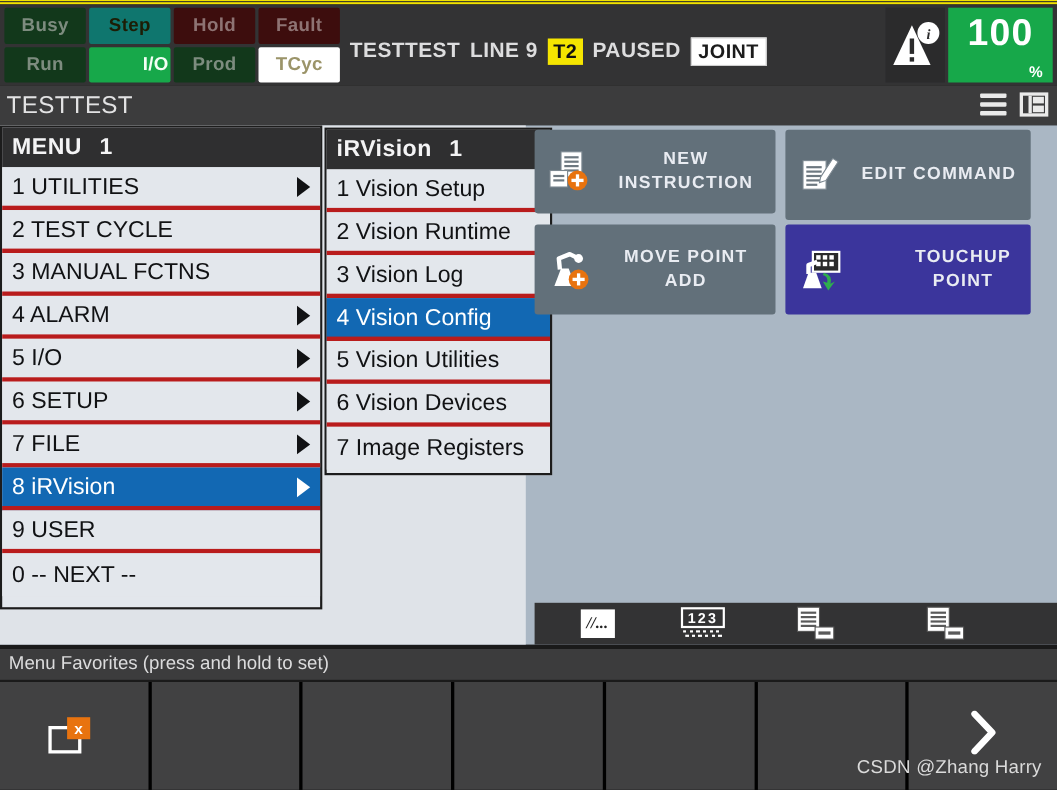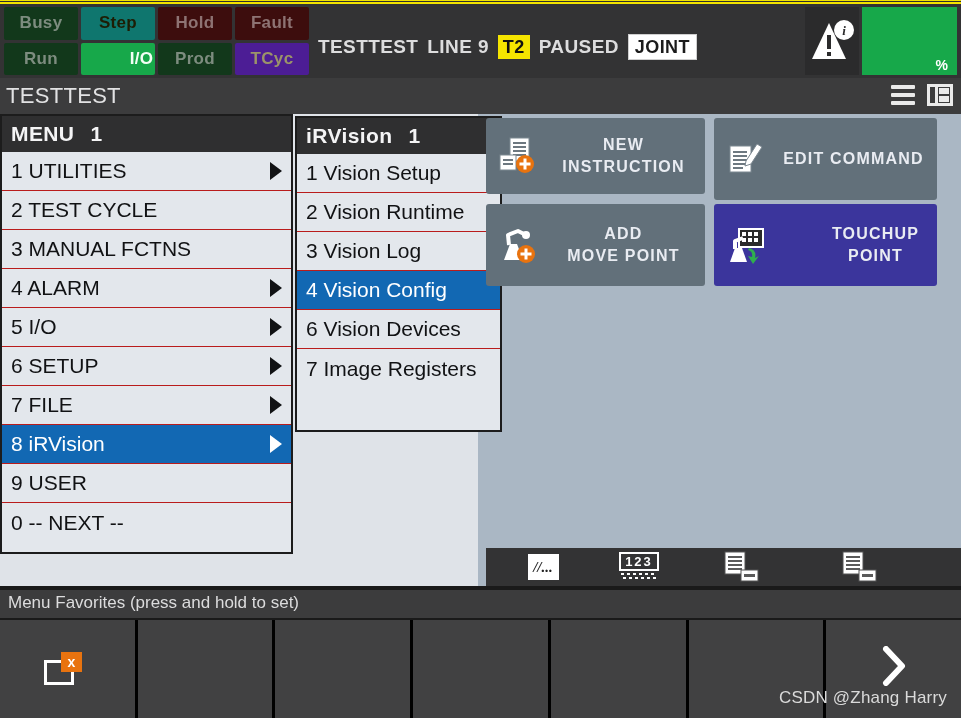--- a/index.html
+++ b/index.html
@@ -24,21 +24,21 @@
   .led{display:flex;align-items:center;justify-content:center;
        font-size:17px;font-weight:bold;letter-spacing:.3px;
        border-radius:2px;}
   .led.busy {background:#12381b;color:#7d8c7f;}
   .led.step {background:#0f766e;color:#1d1d05;}
   .led.hold {background:#3d0d0d;color:#8e7373;}
   .led.fault{background:#3d0d0d;color:#8e7373;}
   .led.run  {background:#12381b;color:#7d8c7f;}
   .led.io   {background:#17a84a;color:#f2fff5;padding-left:47px;}
   .led.prod {background:#12381b;color:#7d8c7f;}
-  .led.tcyc {background:#4c1d95;color:#9b9469;}
+  .led.tcyc {background:#ffffff;color:#9b9469;}
 
   .status-line{position:absolute;left:318px;top:30px;height:26px;
                display:flex;align-items:center;gap:9px;
                font-size:19px;font-weight:bold;color:#ddddde;letter-spacing:.4px;}
   .status-line .chip-yellow{background:#f5e500;color:#111;padding:1px 5px;
                font-size:18px;font-weight:bold;line-height:22px;}
   .status-line .chip-white{background:#fff;color:#1b1b1b;padding:1px 6px;
                font-size:18px;font-weight:bold;line-height:22px;
                border:1px solid #cfcfcf;}
 
@@ -65,21 +65,21 @@
   .body{position:absolute;left:0;top:114px;width:961px;height:472px;background:#aab7c4;}
   .menu-backdrop{position:absolute;left:0;top:0;width:478px;height:472px;background:#dfe3e8;}
 
   
   .panel{position:absolute;background:#e3e7ec;border:2px solid #1c1c1c;box-sizing:border-box;}
   .panel .phead{height:36px;background:#2f2f30;color:#f4f4f5;
                 display:flex;align-items:center;padding-left:9px;
                 font-size:21px;font-weight:bold;letter-spacing:.4px;}
   .panel .phead .pnum{margin-left:16px;font-weight:bold;}
   .mitem{height:39px;display:flex;align-items:center;
-         border-bottom:1px solid #b91c1c;background:#e3e7ec;
+         border-bottom:4px solid #b91c1c;background:#e3e7ec;
          color:#111214;font-size:21px;padding-left:9px;position:relative;
          box-sizing:border-box;}
   .mitem:last-child{border-bottom:none;}
   .mitem.sel{background:#1268b3;color:#ffffff;}
   .mitem .arrow{position:absolute;right:9px;top:50%;transform:translateY(-50%);
                 width:0;height:0;border-top:9px solid transparent;
                 border-bottom:9px solid transparent;border-left:12px solid #111214;}
   .mitem.sel .arrow{border-left-color:#ffffff;}
 
   #menu-panel  {left:0px;  top:0px;  width:293px;height:440px;}
@@ -174,20 +174,21 @@
         <path d="M20 4 L37 40 L3 40 Z" fill="#ffffff"></path>
         <rect x="18" y="16" width="4" height="14" fill="#2b2b2c"></rect>
         <rect x="18" y="33" width="4" height="4" fill="#2b2b2c"></rect>
         <circle cx="35" cy="11" r="10" fill="#ffffff"></circle>
         <circle cx="35" cy="11" r="8.5" fill="#ffffff" stroke="#2b2b2c" stroke-width="0"></circle>
         <text x="35" y="16" font-size="13" font-weight="bold" font-style="italic" text-anchor="middle" fill="#2b2b2c" font-family="Liberation Serif, serif">i</text>
       </svg>
     </div>
 
     <div class="ovr-box">
+      <div class="num">100</div>
       <div class="pct">%</div>
     </div>
   </div>
 
   <div class="titlebar">
     <div class="title">TESTTEST</div>
     <div class="tb-icons">
       <div class="ic-hamburger">
         <span></span>
           <span></span>
@@ -258,20 +259,23 @@
           <span>1 Vision Setup</span>
         </div>
       <div class="mitem">
           <span>2 Vision Runtime</span>
         </div>
       <div class="mitem">
           <span>3 Vision Log</span>
         </div>
       <div class="mitem sel">
           <span>4 Vision Config</span>
+        </div>
+      <div class="mitem">
+          <span>5 Vision Utilities</span>
         </div>
       <div class="mitem">
           <span>6 Vision Devices</span>
         </div>
       <div class="mitem">
           <span>7 Image Registers</span>
         </div>
     </div>
 
     <div class="actions">
@@ -326,22 +330,22 @@
           <svg width="42" height="42" viewBox="0 0 42 42">
             <path d="M8 36 L14 20 L21 20 L27 36 Z" fill="#fff"></path>
             <path d="M13 21 L12 11 L22 7 L30 11" fill="none" stroke="#fff" stroke-width="4" stroke-linejoin="round"></path>
             <circle cx="30" cy="11" r="4" fill="#fff"></circle>
             <circle cx="30" cy="30" r="9" fill="#e8730f"></circle>
             <rect x="28.5" y="24.5" width="3" height="11" fill="#fff"></rect>
             <rect x="24.5" y="28.5" width="11" height="3" fill="#fff"></rect>
           </svg>
         </div>
         <div class="alabel">
+          <div>MOVE POINT</div>
           <div>ADD</div>
-          <div>MOVE POINT</div>
         </div>
       </div>
 
       <div class="abtn purple" id="btn-touchup-point">
         <div class="aicon">
           <svg width="42" height="42" viewBox="0 0 42 42">
             <rect x="15" y="5" width="24" height="18" fill="#2a2a2a" stroke="#fff" stroke-width="2"></rect>
             <g fill="#fff">
               <rect x="18" y="8" width="4" height="4"></rect>
                 <rect x="24" y="8" width="4" height="4"></rect>

